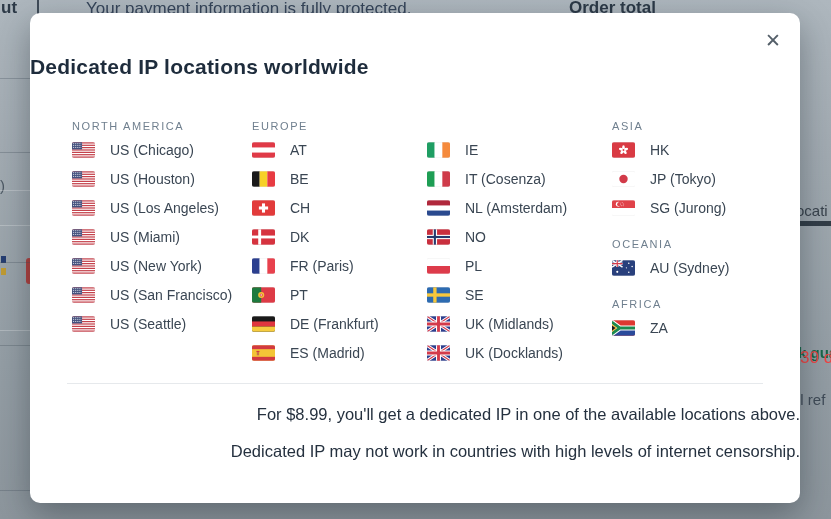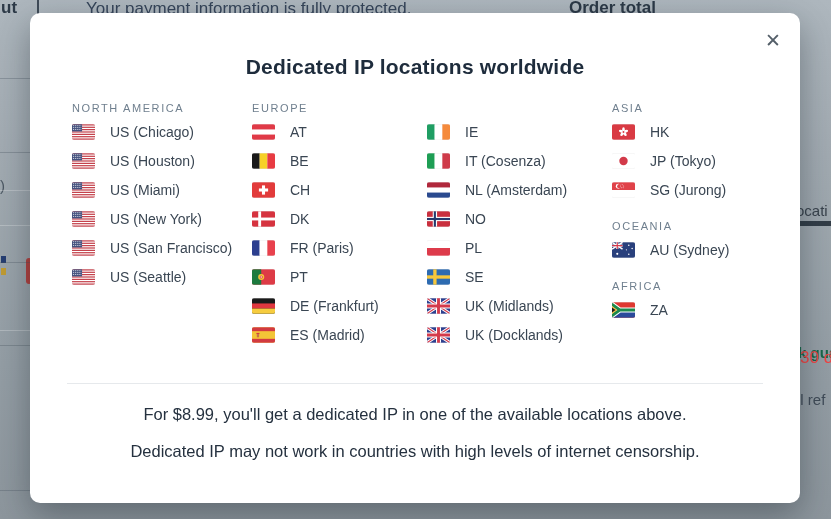--- a/index.html
+++ b/index.html
@@ -32,39 +32,39 @@
     background:#ffffff;border-radius:10px;
     box-shadow:0 12px 34px rgba(18,28,38,.38);
   }
   .modal-close{
     position:absolute;top:12px;right:12px;width:30px;height:30px;
     display:flex;align-items:center;justify-content:center;
     font-size:19px;color:#545f69;cursor:pointer;background:none;border:none;
     font-family:"Liberation Sans",sans-serif;
   }
   .modal-title{
-    position:absolute;top:42px;left:0;width:100%;text-align:center;
+    position:absolute;top:42px;left:0;width:100%;text-align:left;
     font-size:21px;font-weight:700;color:#1e2c3c;letter-spacing:.2px;
   }
-  .col{position:absolute;top:88px}
+  .col{position:absolute;top:106px}
   .col-1{left:42px}.col-2{left:222px}.col-3{left:397px}.col-4{left:582px}
   .group + .group .group-header{margin-top:8px}
   .group-header{
     height:14px;line-height:14px;margin-bottom:9px;
     font-size:11px;font-weight:400;letter-spacing:1.6px;color:#6f7f8e;
   }
   .row{height:29px;display:flex;gap:15px}
   .flag{
     width:23px;height:16px;border-radius:2px;overflow:hidden;flex:none;
     box-shadow:inset 0 0 0 1px rgba(0,0,0,.10);position:relative;
   }
   .flag svg{display:block;width:23px;height:16px}
   .row-label{font-size:14px;color:#3a4653}
   .divider{position:absolute;left:37px;right:37px;top:370px;height:1px;background:#e6e9ec}
-  .footer-line{position:absolute;left:0;width:100%;text-align:center;font-size:16.5px;color:#25313f}
+  .footer-line{position:absolute;left:0;width:100%;text-align:right;font-size:16.5px;color:#25313f}
   .footer-1{top:392px}
   .footer-2{top:429px}
 </style>
 </head>
 <body>
 
 <div class="bd bd-checkout">ut</div>
 <div class="bd bd-vbar"></div>
 <div class="bd bd-payment">Your payment information is fully protected.</div>
 <div class="bd bd-ordertotal">Order total</div>
@@ -141,20 +141,39 @@
                 <rect y="4.92" width="24" height="1.23"></rect>
                 <rect y="7.38" width="24" height="1.23"></rect>
                 <rect y="9.85" width="24" height="1.23"></rect>
                 <rect y="12.31" width="24" height="1.23"></rect>
                 <rect y="14.77" width="24" height="1.23"></rect>
               </g>
               <rect width="10.5" height="7.4" fill="#44517e"></rect>
               <path stroke="#fff" stroke-width="0.9" stroke-dasharray="0.9 1.1" fill="none" d="M1,1.4h8.6M1,3.4h8.6M1,5.4h8.6"></path>
             </svg>
           </span>
+          <span class="row-label">US (Los Angeles)</span>
+        </div>
+        <div class="row">
+          <span class="flag">
+            <svg xmlns="http://www.w3.org/2000/svg" viewBox="0 0 24 16">
+              <rect width="24" height="16" fill="#fff"></rect>
+              <g fill="#c23a44">
+                <rect width="24" height="1.23"></rect>
+                <rect y="2.46" width="24" height="1.23"></rect>
+                <rect y="4.92" width="24" height="1.23"></rect>
+                <rect y="7.38" width="24" height="1.23"></rect>
+                <rect y="9.85" width="24" height="1.23"></rect>
+                <rect y="12.31" width="24" height="1.23"></rect>
+                <rect y="14.77" width="24" height="1.23"></rect>
+              </g>
+              <rect width="10.5" height="7.4" fill="#44517e"></rect>
+              <path stroke="#fff" stroke-width="0.9" stroke-dasharray="0.9 1.1" fill="none" d="M1,1.4h8.6M1,3.4h8.6M1,5.4h8.6"></path>
+            </svg>
+          </span>
           <span class="row-label">US (Miami)</span>
         </div>
         <div class="row">
           <span class="flag">
             <svg xmlns="http://www.w3.org/2000/svg" viewBox="0 0 24 16">
               <rect width="24" height="16" fill="#fff"></rect>
               <g fill="#c23a44">
                 <rect width="24" height="1.23"></rect>
                 <rect y="2.46" width="24" height="1.23"></rect>
                 <rect y="4.92" width="24" height="1.23"></rect>

